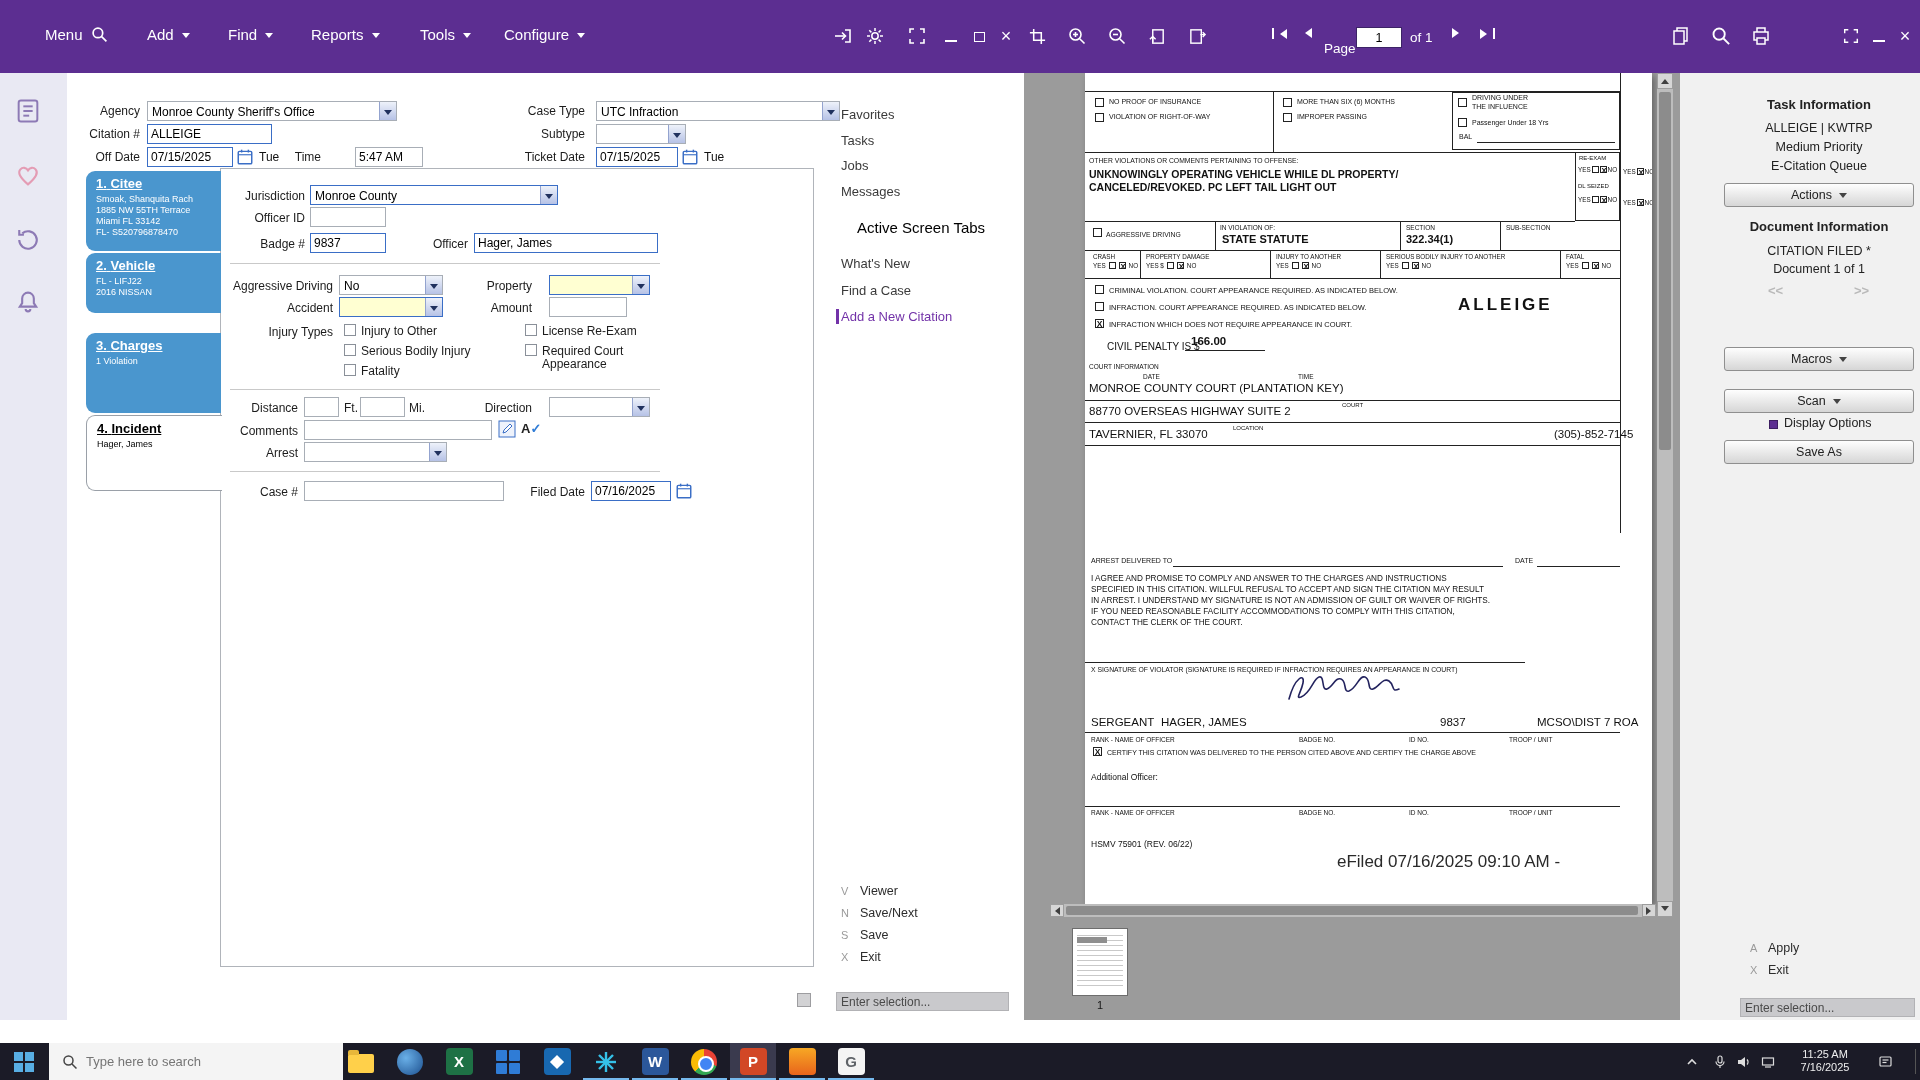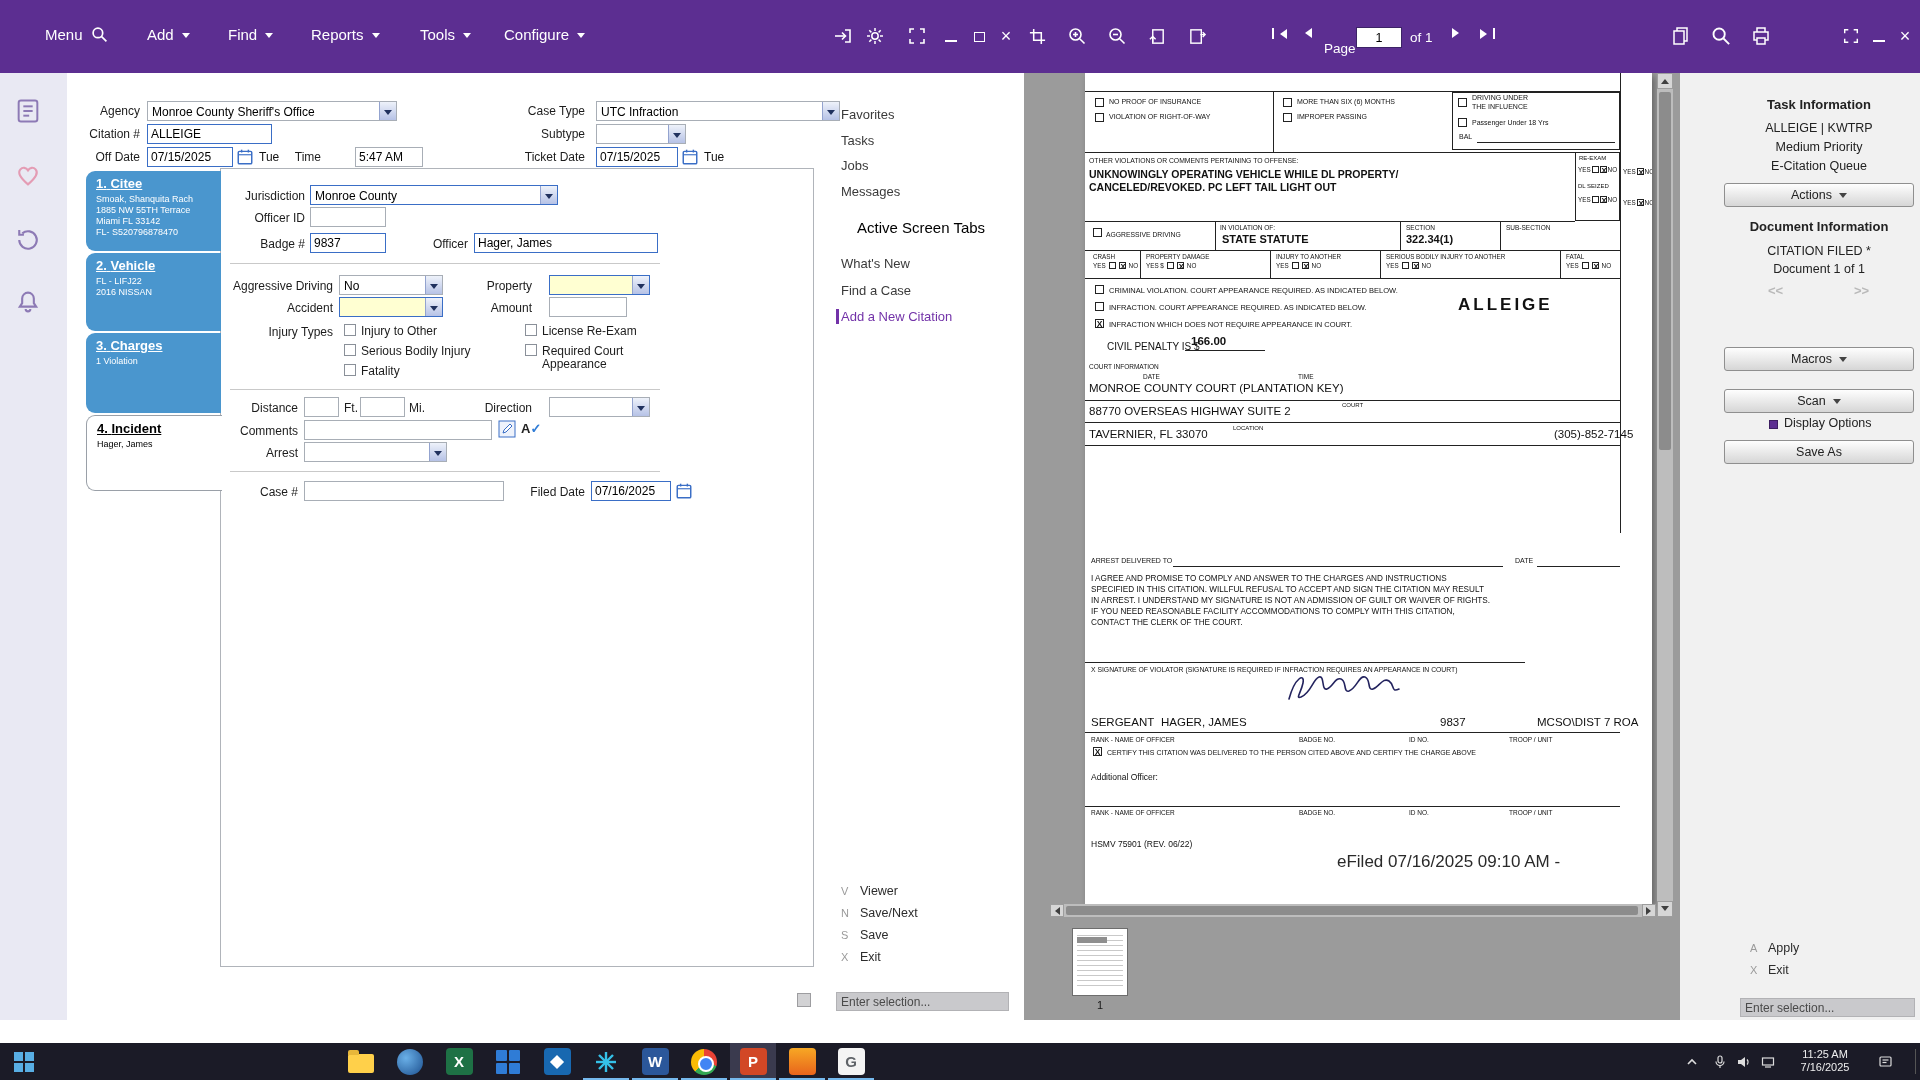--- a/index.html
+++ b/index.html
@@ -316,21 +316,21 @@
       </svg></span>
   <span class="t" style="left:704px;top:150px;font-size:12px">Tue</span>
 
   <div class="side-tab blue" style="top:171px;height:80px">
     <div class="t-title"><span>1.</span> <span>Citee</span></div>
     <div class="t-line">Smoak, Shanquita Rach</div>
     <div class="t-line">1885 NW 55TH Terrace</div>
     <div class="t-line">Miami FL 33142</div>
     <div class="t-line">FL- S520796878470</div>
   </div>
-  <div class="side-tab blue" style="top:253px;height:78px">
+  <div class="side-tab blue" style="top:253px;height:60px">
     <div class="t-title"><span>2.</span> <span>Vehicle</span></div>
     <div class="t-line">FL - LIFJ22</div>
     <div class="t-line">2016 NISSAN</div>
   </div>
   <div class="side-tab blue" style="top:333px;height:80px">
     <div class="t-title"><span>3.</span> <span>Charges</span></div>
     <div class="t-line">1 Violation</div>
   </div>
   <div class="side-tab active" style="top:415px;height:76px">
     <div class="t-title"><span>4.</span> <span>Incident</span></div>
@@ -674,20 +674,27 @@
 
   <div id="taskbar">
     <div class="tb-slot" style="left:0;width:48px">
         <span class="start4">
           <span></span>
           <span></span>
           <span></span>
           <span></span>
         </span>
       </div>
+    <div style="position:absolute;left:49px;top:0;width:294px;height:37px;background:#f4f4f4;display:flex;align-items:center">
+      <svg style="margin-left:13px" width="16" height="16" viewBox="0 0 16 16">
+          <circle cx="6.5" cy="6.5" r="4.5" fill="none" stroke="#444" stroke-width="1.5"></circle>
+          <line x1="10" y1="10" x2="14.5" y2="14.5" stroke="#444" stroke-width="1.5"></line>
+        </svg>
+      <input style="border: none; background: transparent; outline: none; font: 13px &quot;Liberation Sans&quot;, sans-serif; color: rgb(85, 85, 85); margin-left: 8px; width: 240px;" placeholder="Type here to search">
+    </div>
     <div class="tb-slot" style="left:338px">
         <span class="folder"></span>
       </div>
     <div class="tb-slot" style="left:387px">
         <span style="width:26px;height:26px;border-radius:50%;background:radial-gradient(circle at 9px 9px,#6ab0e8,#1c4f8e)"></span>
       </div>
     <div class="tb-slot" style="left:436px">
         <span class="tile" style="background:#1e7145">X</span>
       </div>
     <div class="tb-slot" style="left:485px">

